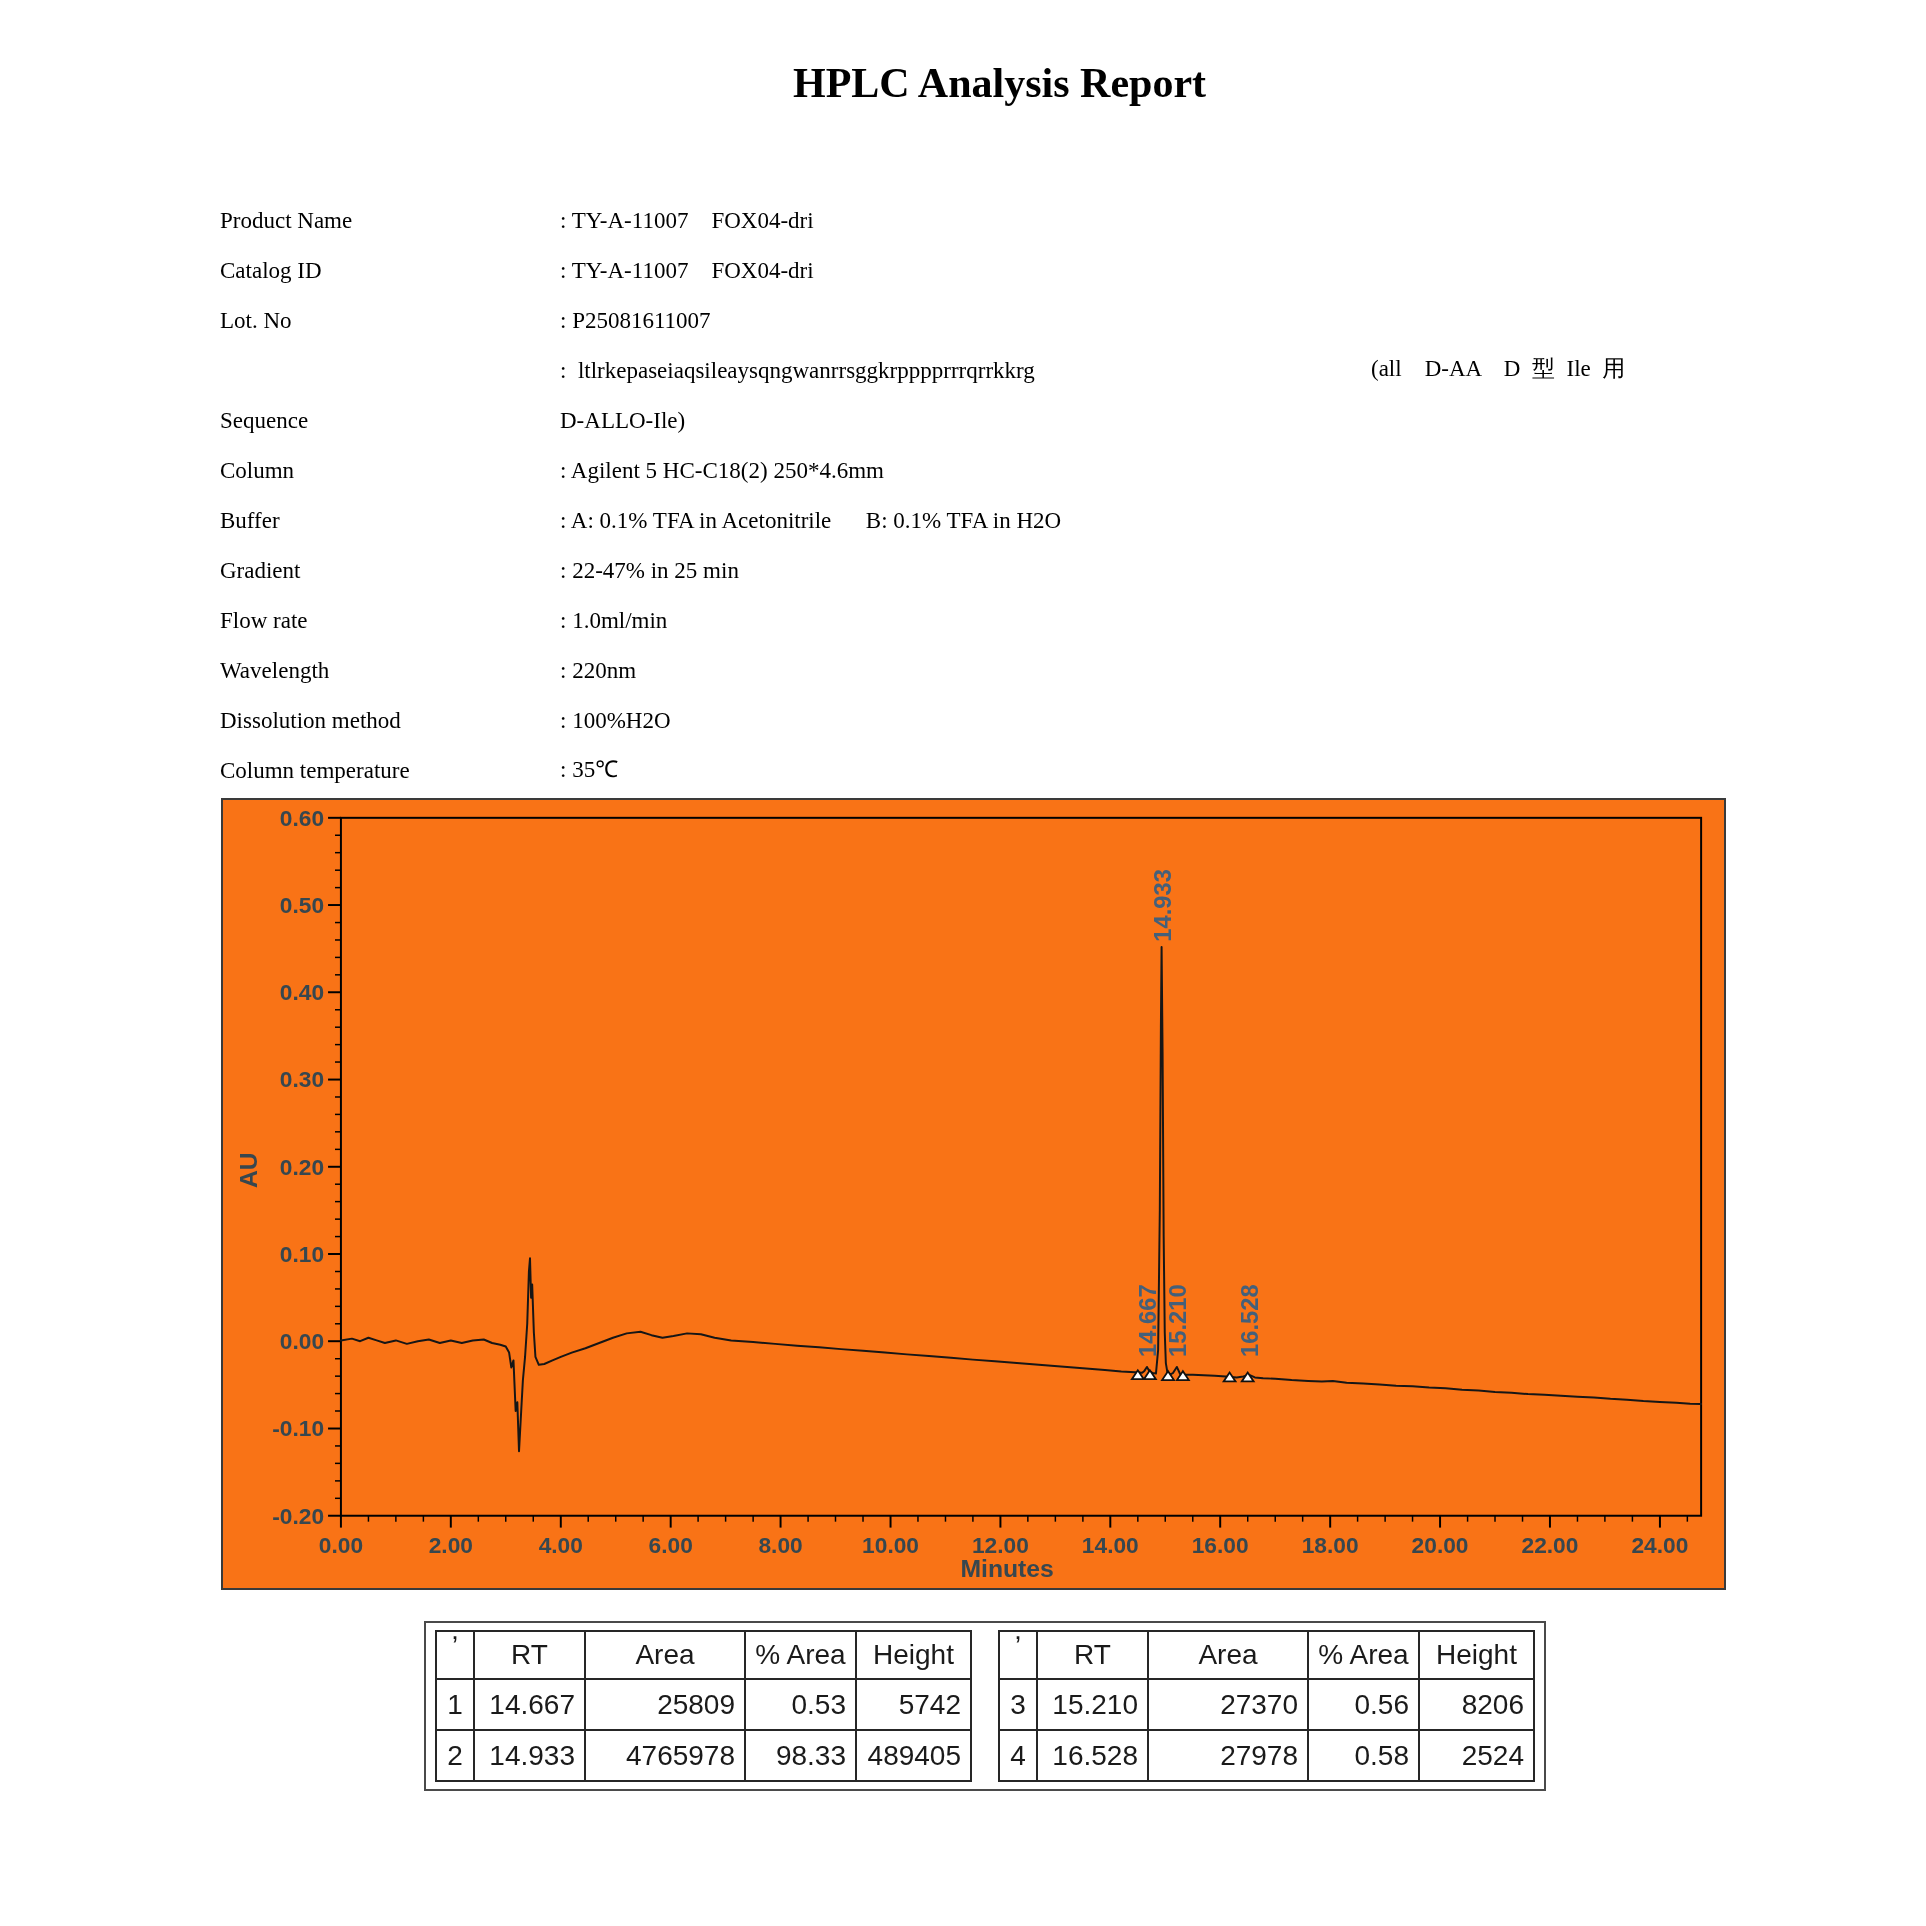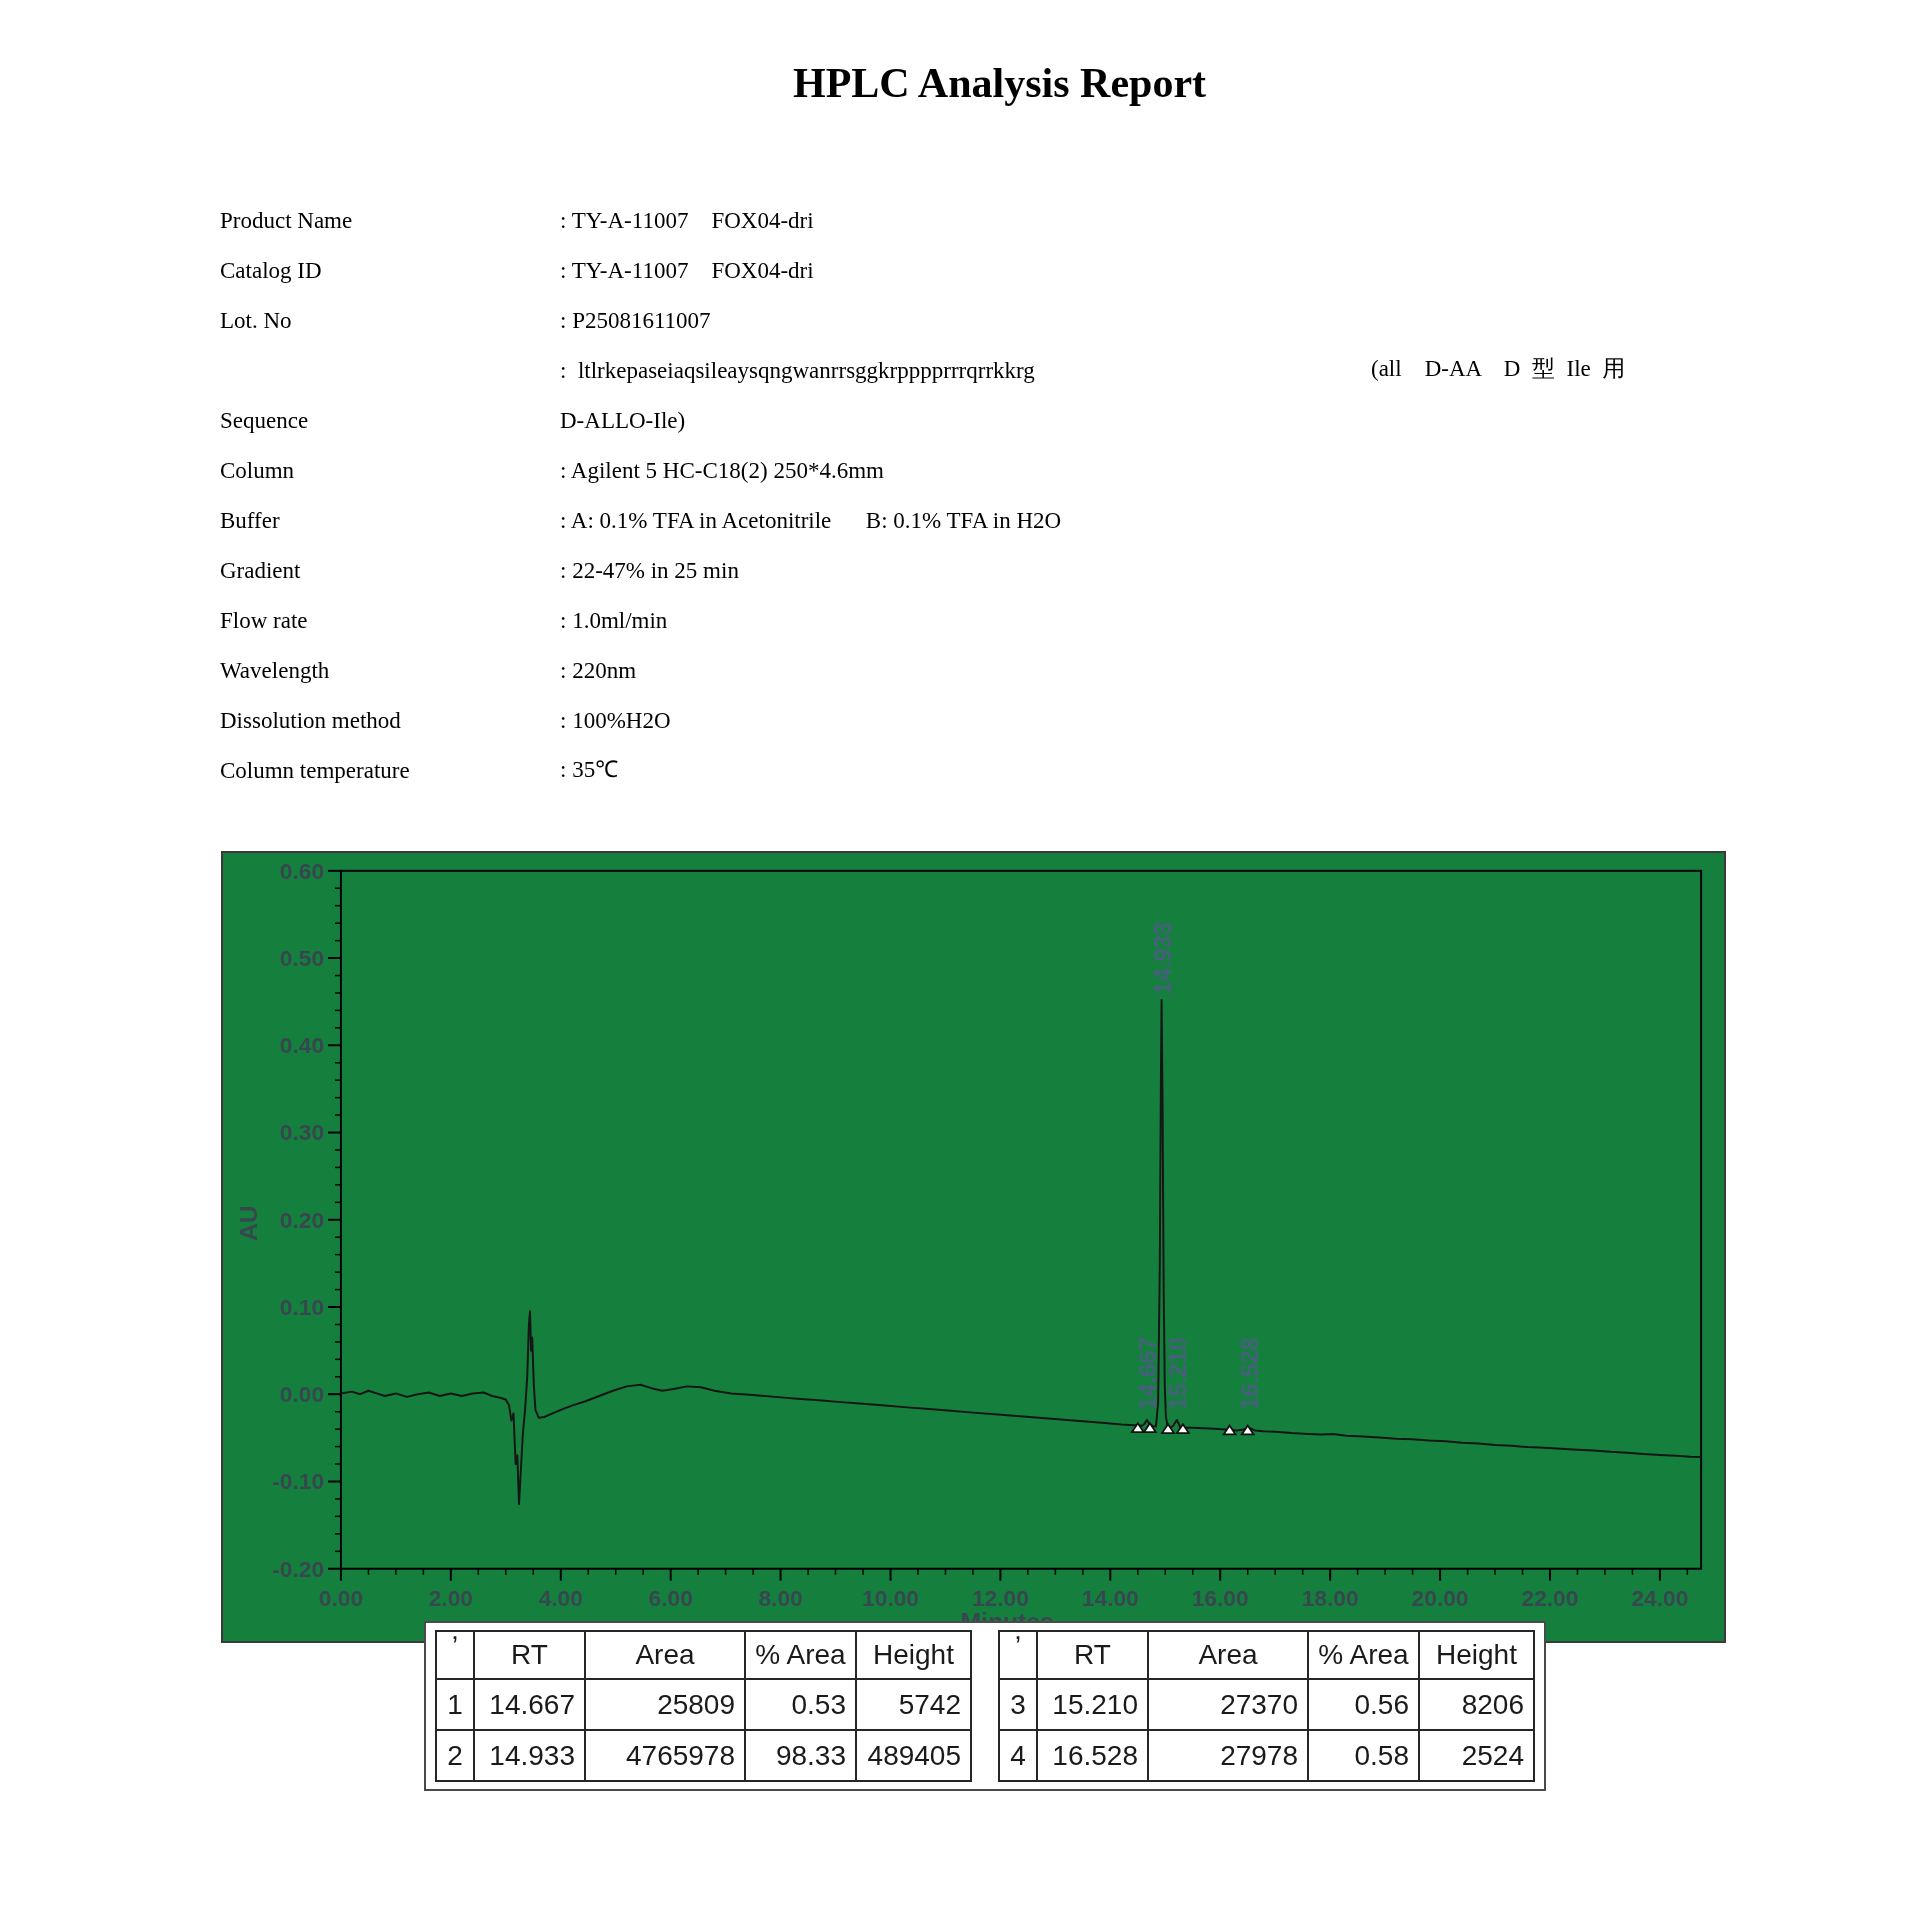--- a/index.html
+++ b/index.html
@@ -6,21 +6,21 @@
   body{width:1927px;height:1927px;position:relative;font-family:"Liberation Serif",serif;color:#000;overflow:hidden;}
   .title{position:absolute;top:59px;left:0;width:100%;text-align:center;transform:translateX(36px);
          font-family:"Liberation Serif",serif;font-weight:bold;font-size:42px;margin:0;}
   
   .meta{position:absolute;left:220px;top:184px;width:1663px;}
   .meta-row{display:flex;align-items:flex-end;height:50px;font-size:23px;position:relative;}
   .meta-label{width:340px;flex:0 0 340px;white-space:pre;}
   .meta-value{white-space:pre;margin-top:48px;}
   .meta-extra{position:absolute;left:1151px;white-space:pre;}
   
-  .chart-box{position:absolute;left:221px;top:851px;width:1501px;height:788px;border:2px solid #3a3a3a;background:#15803d;}
+  .chart-box{position:absolute;left:221px;top:798px;width:1501px;height:788px;border:2px solid #3a3a3a;background:#f97316;}
   .chart-box svg{position:absolute;left:0;top:0;}
   .frame{fill:none;stroke:#000;stroke-width:2px;}
   .tick{stroke:#000;stroke-width:2px;}
   .mtick{stroke:#000;stroke-width:1.5px;}
   .ylab{font-family:"Liberation Sans",sans-serif;font-weight:bold;font-size:23px;fill:#37474f;text-anchor:end;}
   .xlab{font-family:"Liberation Sans",sans-serif;font-weight:bold;font-size:23px;fill:#37474f;text-anchor:middle;}
   .axt{font-family:"Liberation Sans",sans-serif;font-weight:bold;font-size:25px;fill:#37474f;}
   .trace{fill:none;stroke:#161616;stroke-width:2px;stroke-linejoin:round;stroke-linecap:round;}
   .tri{fill:#fff;stroke:#111;stroke-width:1.8px;}
   .plab{font-family:"Liberation Sans",sans-serif;font-weight:bold;font-size:24px;fill:#44607a;text-anchor:start;}

